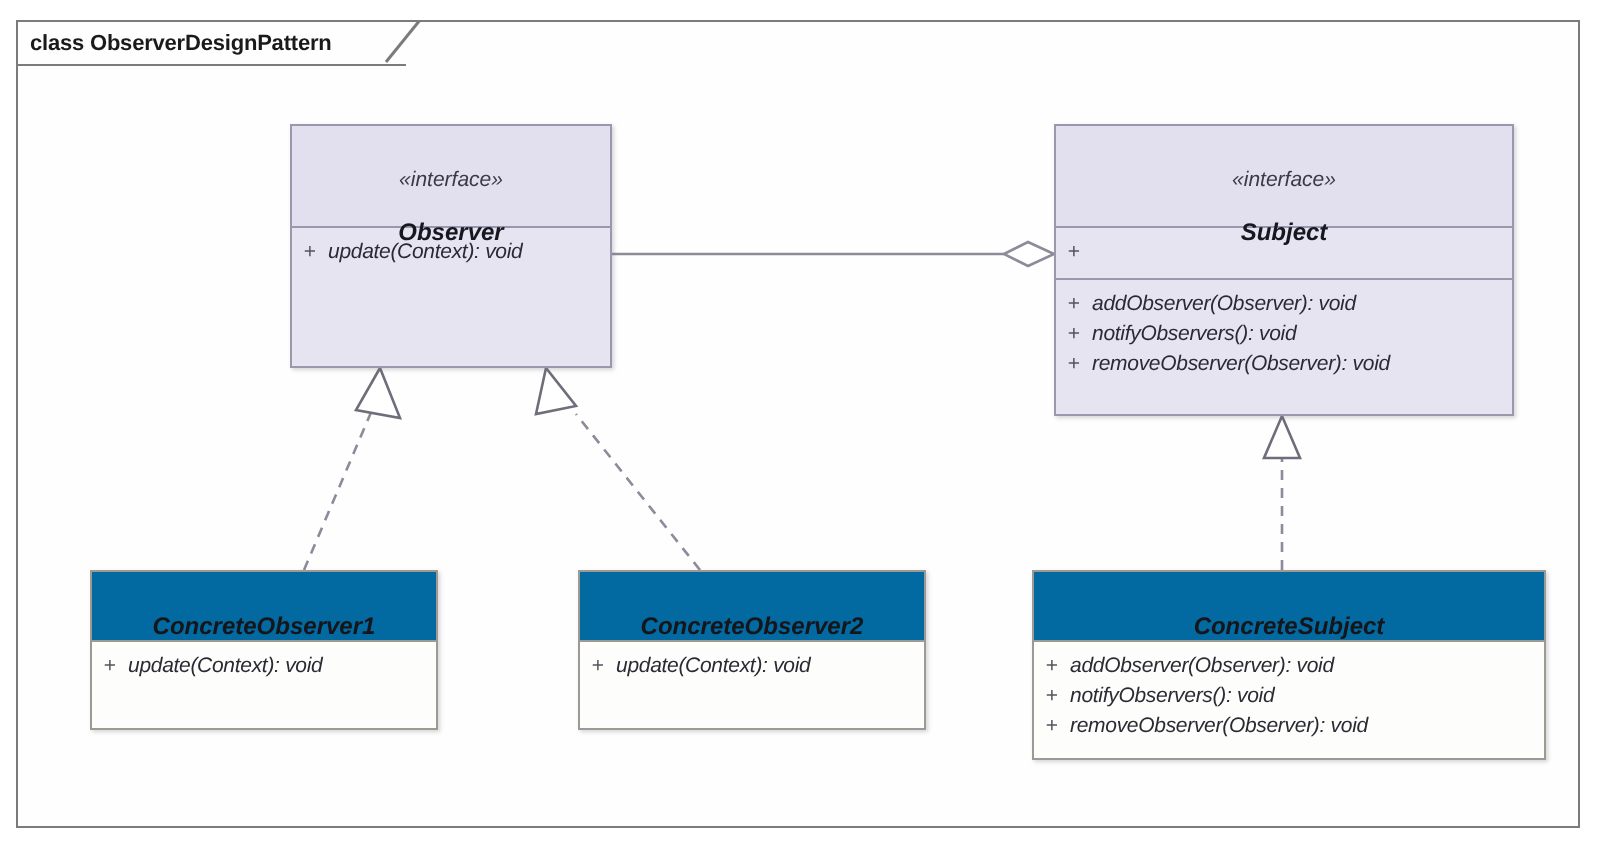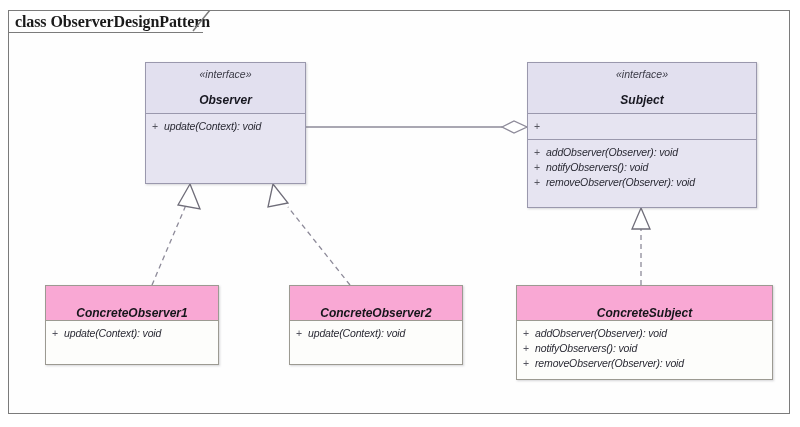--- a/index.html
+++ b/index.html
@@ -35,26 +35,25 @@
     box-sizing: border-box;
     background: #fefefe;
     border-left: 1.5px solid #7b7b7b;
     border-top: 1.5px solid #7b7b7b;
     padding: 0 26px 0 6px;
     display: flex;
     align-items: center;
     z-index: 4;
   }
   .frame-tab-label {
-    font-size: 16px;
+    font-size: 11px;
     font-weight: bold;
     color: #1a1a1a;
     white-space: nowrap;
     letter-spacing: -0.1px;
-    font-family: Liberation Serif, serif;
   }
   .tab-under {
     position: absolute;
     left: 8px;
     top: 31.5px;
     width: 195px;
     height: 1.5px;
     background: #7b7b7b;
     z-index: 5;
   }
@@ -85,24 +84,24 @@
     border: 1px solid #9a98ad;
     z-index: 2;
     box-shadow: 1px 1px 2px rgba(120,120,130,0.30);
   }
   .uml.iface { border-color: #9a98ad; background: #e6e4f1; }
   .uml.concrete { border-color: #9c9a92; background: #fdfdfb; }
 
   .uml-head {
     box-sizing: border-box;
     text-align: center;
-    padding: 5px 4px 6px 4px;
+    padding: 21px 4px 6px 4px;
   }
   .uml.iface .uml-head { background: #e2e0ef; }
-  .uml.concrete .uml-head { background: #f9a8d4; }
+  .uml.concrete .uml-head { background: #0369a1; }
 
   .stereo {
     font-size: 10.5px;
     font-style: italic;
     color: #3a3a46;
     line-height: 13px;
   }
   .cls-name {
     font-size: 12px;
     font-weight: bold;

